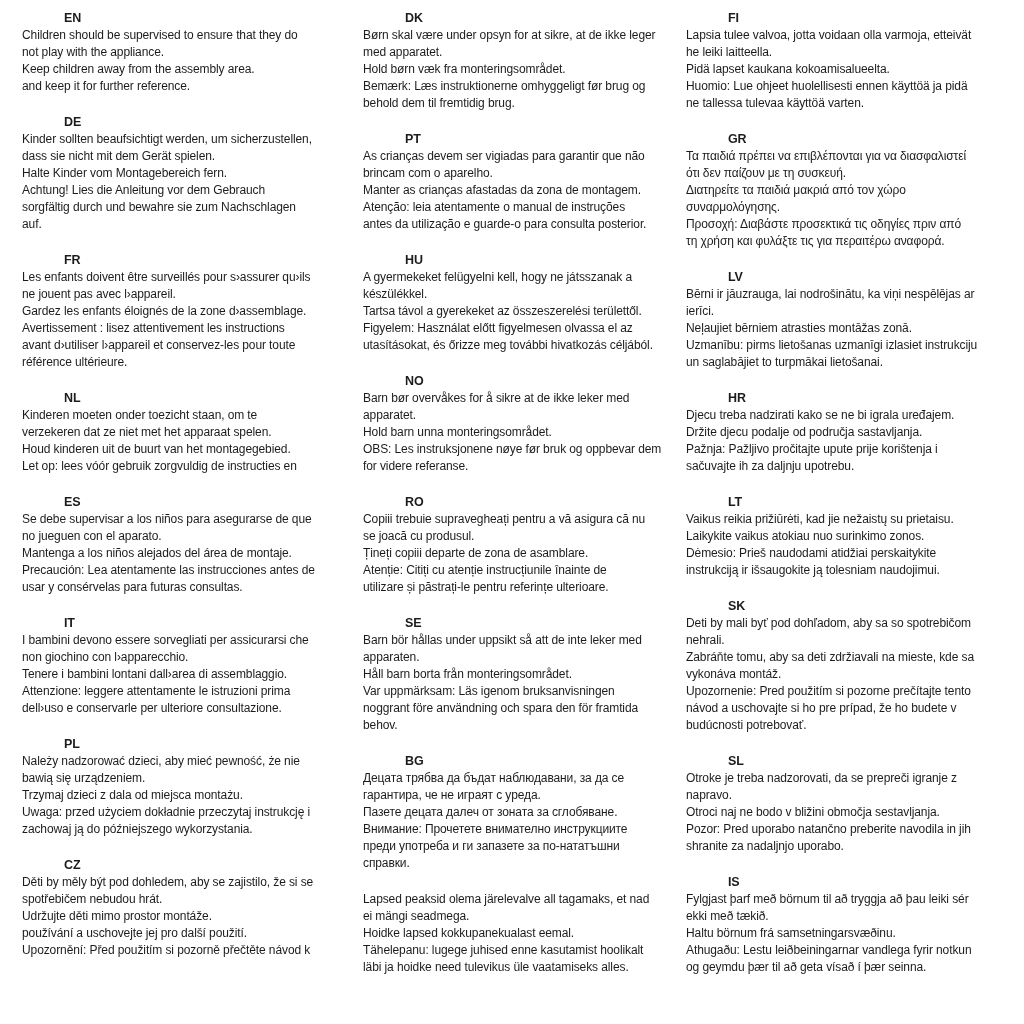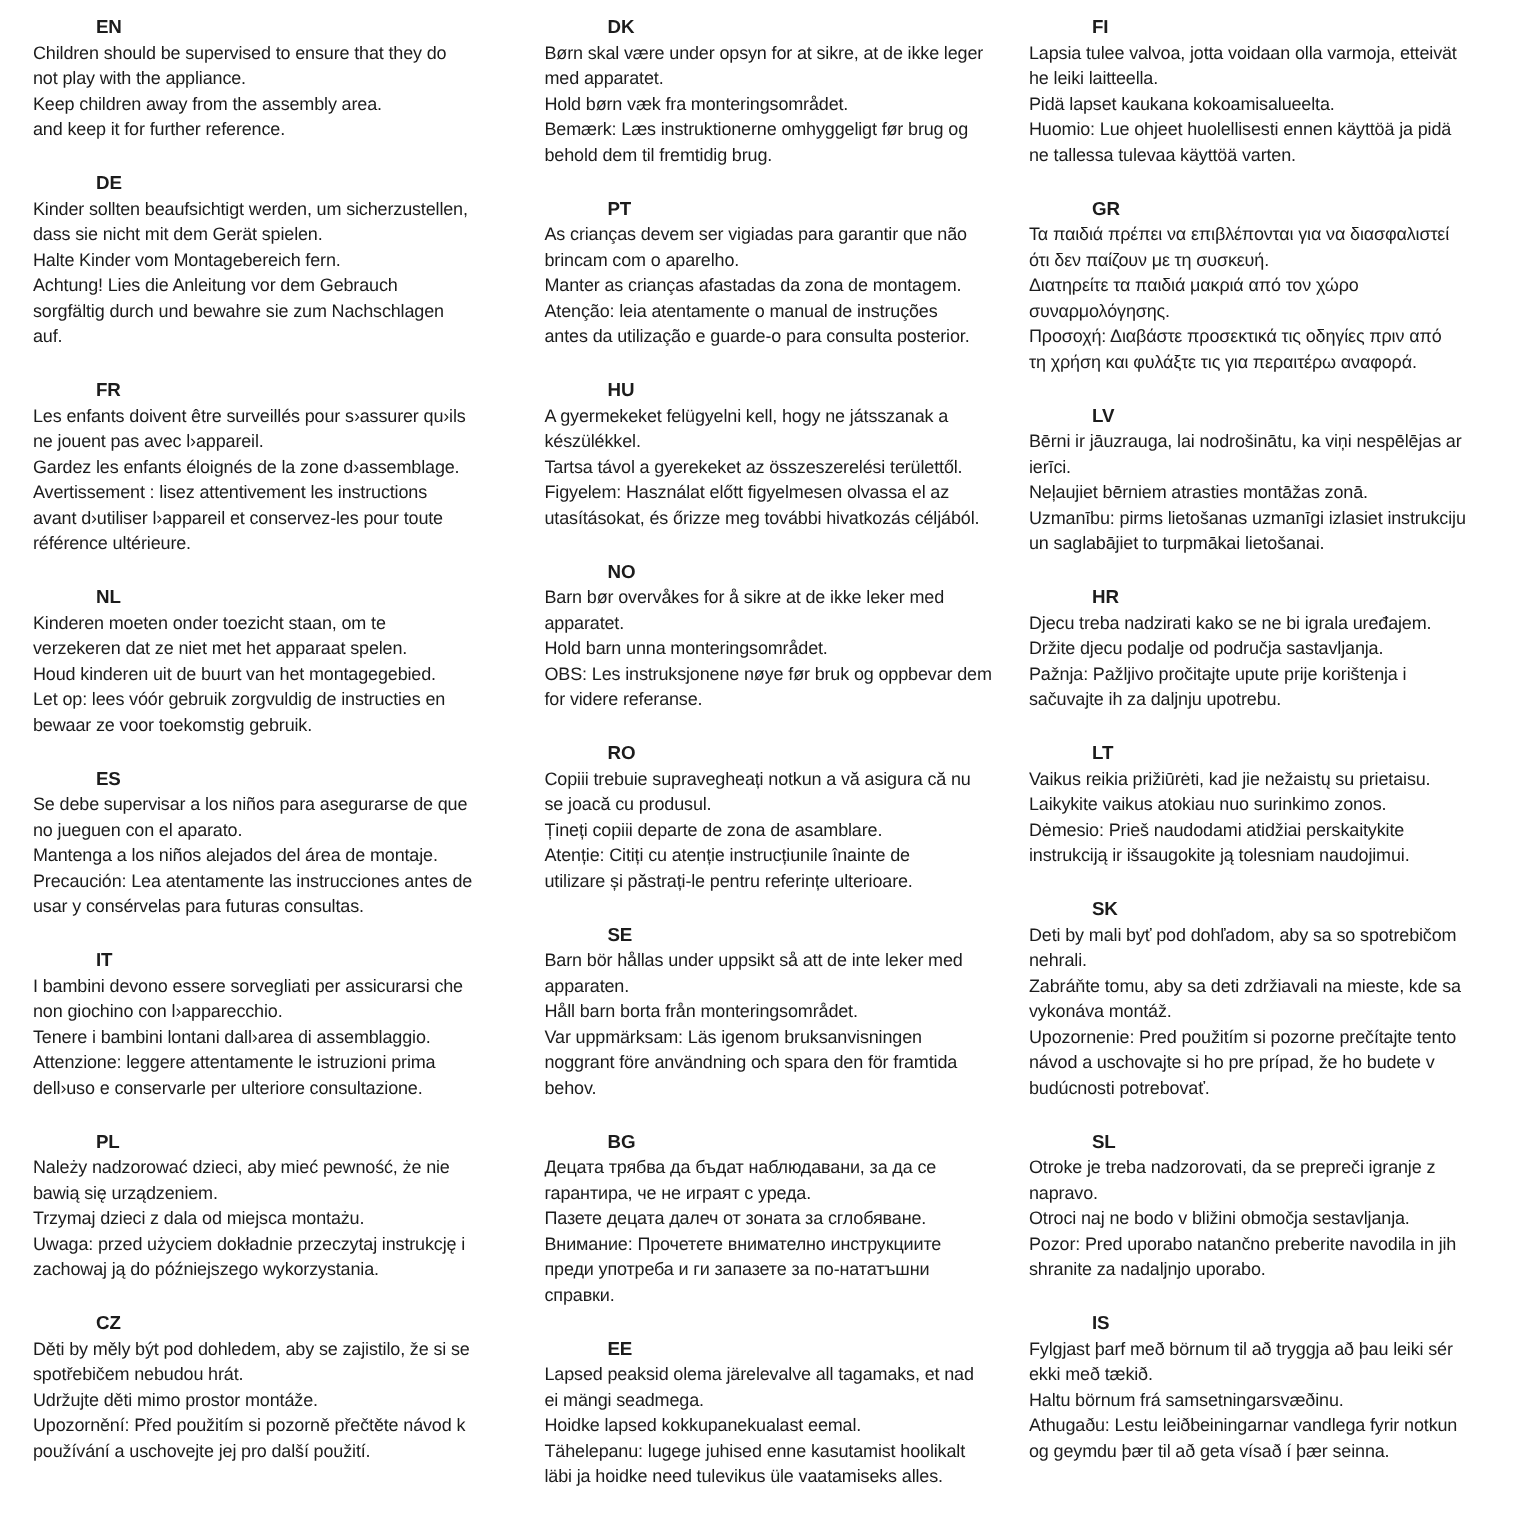--- a/index.html
+++ b/index.html
@@ -73,21 +73,20 @@
         <div class="line">avant d›utiliser l›appareil et conservez-les pour toute</div>
         <div class="line">référence ultérieure.</div>
       </section>
 
   <section class="block">
     <h2 class="code">NL</h2>
   <div class="line">Kinderen moeten onder toezicht staan, om te</div>
         <div class="line">verzekeren dat ze niet met het apparaat spelen.</div>
         <div class="line">Houd kinderen uit de buurt van het montagegebied.</div>
         <div class="line">Let op: lees vóór gebruik zorgvuldig de instructies en</div>
-        <div class="line">bewaar ze voor toekomstig gebruik.</div>
       </section>
 
   <section class="block">
     <h2 class="code">ES</h2>
   <div class="line">Se debe supervisar a los niños para asegurarse de que</div>
         <div class="line">no jueguen con el aparato.</div>
         <div class="line">Mantenga a los niños alejados del área de montaje.</div>
         <div class="line">Precaución: Lea atentamente las instrucciones antes de</div>
         <div class="line">usar y consérvelas para futuras consultas.</div>
       </section>
@@ -108,22 +107,22 @@
         <div class="line">Trzymaj dzieci z dala od miejsca montażu.</div>
         <div class="line">Uwaga: przed użyciem dokładnie przeczytaj instrukcję i</div>
         <div class="line">zachowaj ją do późniejszego wykorzystania.</div>
       </section>
 
   <section class="block">
     <h2 class="code">CZ</h2>
   <div class="line">Děti by měly být pod dohledem, aby se zajistilo, že si se</div>
         <div class="line">spotřebičem nebudou hrát.</div>
         <div class="line">Udržujte děti mimo prostor montáže.</div>
+        <div class="line">používání a uschovejte jej pro další použití.</div>
         <div class="line">Upozornění: Před použitím si pozorně přečtěte návod k</div>
-        <div class="line">používání a uschovejte jej pro další použití.</div>
       </section>
 </div>
     <div class="col col-1">
   <section class="block">
     <h2 class="code">DK</h2>
   <div class="line">Børn skal være under opsyn for at sikre, at de ikke leger</div>
         <div class="line">med apparatet.</div>
         <div class="line">Hold børn væk fra monteringsområdet.</div>
         <div class="line">Bemærk: Læs instruktionerne omhyggeligt før brug og</div>
         <div class="line">behold dem til fremtidig brug.</div>
@@ -151,21 +150,21 @@
     <h2 class="code">NO</h2>
   <div class="line">Barn bør overvåkes for å sikre at de ikke leker med</div>
         <div class="line">apparatet.</div>
         <div class="line">Hold barn unna monteringsområdet.</div>
         <div class="line">OBS: Les instruksjonene nøye før bruk og oppbevar dem</div>
         <div class="line">for videre referanse.</div>
       </section>
 
   <section class="block">
     <h2 class="code">RO</h2>
-  <div class="line">Copiii trebuie supravegheați notkun a vă asigura că nu</div>
+  <div class="line">Copiii trebuie supravegheați pentru a vă asigura că nu</div>
         <div class="line">se joacă cu produsul.</div>
         <div class="line">Țineți copiii departe de zona de asamblare.</div>
         <div class="line">Atenție: Citiți cu atenție instrucțiunile înainte de</div>
         <div class="line">utilizare și păstrați-le pentru referințe ulterioare.</div>
       </section>
 
   <section class="block">
     <h2 class="code">SE</h2>
   <div class="line">Barn bör hållas under uppsikt så att de inte leker med</div>
         <div class="line">apparaten.</div>
@@ -179,21 +178,20 @@
     <h2 class="code">BG</h2>
   <div class="line">Децата трябва да бъдат наблюдавани, за да се</div>
         <div class="line">гарантира, че не играят с уреда.</div>
         <div class="line">Пазете децата далеч от зоната за сглобяване.</div>
         <div class="line">Внимание: Прочетете внимателно инструкциите</div>
         <div class="line">преди употреба и ги запазете за по-нататъшни</div>
         <div class="line">справки.</div>
       </section>
 
   <section class="block">
-    <h2 class="code">EE</h2>
   <div class="line">Lapsed peaksid olema järelevalve all tagamaks, et nad</div>
         <div class="line">ei mängi seadmega.</div>
         <div class="line">Hoidke lapsed kokkupanekualast eemal.</div>
         <div class="line">Tähelepanu: lugege juhised enne kasutamist hoolikalt</div>
         <div class="line">läbi ja hoidke need tulevikus üle vaatamiseks alles.</div>
       </section>
 </div>
     <div class="col col-2">
   <section class="block">
     <h2 class="code">FI</h2>

